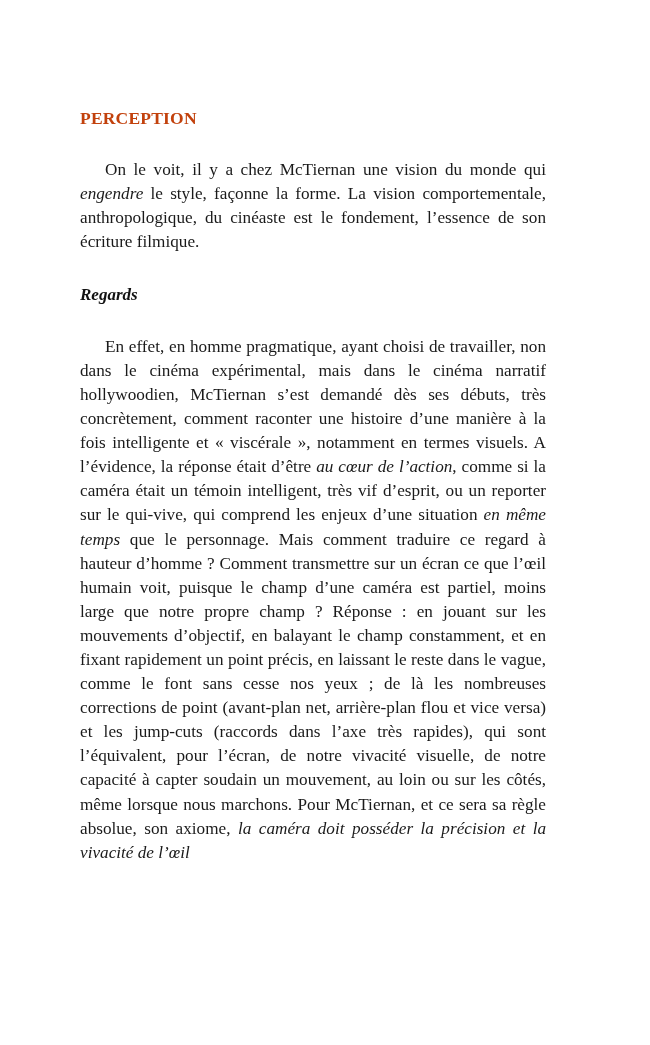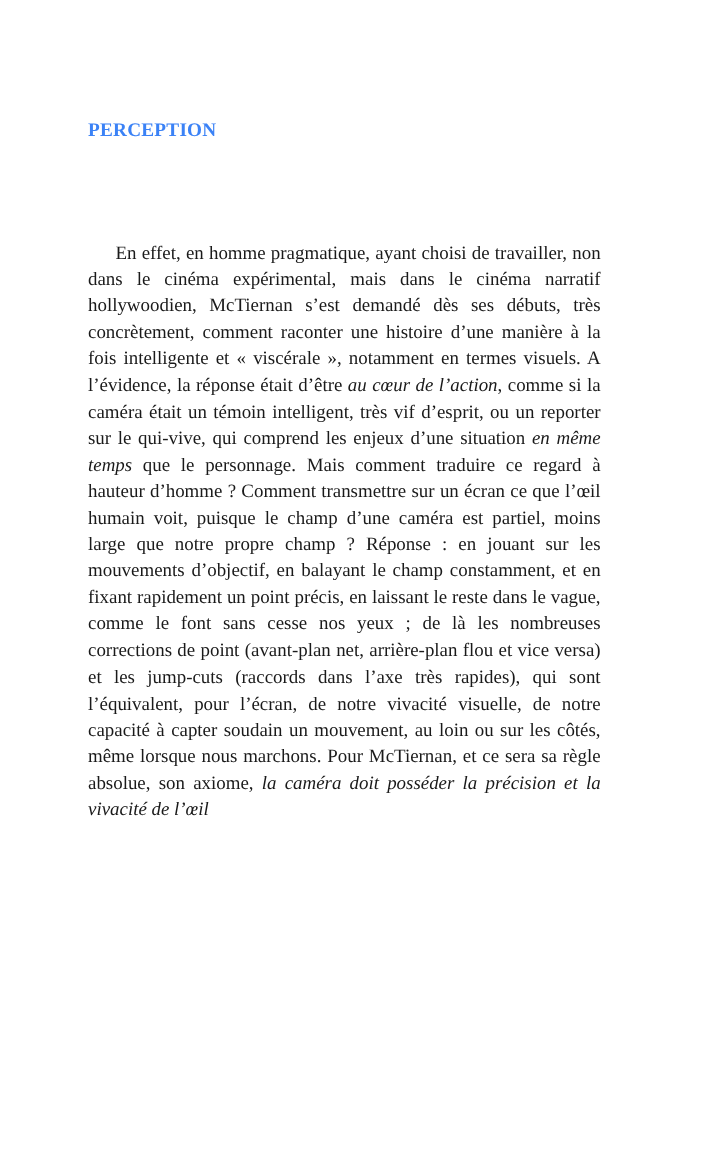--- a/index.html
+++ b/index.html
@@ -29,21 +29,21 @@
     top: 108px;
     width: 466px;
   }
 
   .section-heading {
     font-size: 17.5px;
     font-weight: bold;
     letter-spacing: 0.2px;
     margin: 0 0 0 0;
     line-height: 1.2;
-    color: #3b82f6;
+    color: #c2410c;
   }
 
   .sub-heading {
     font-size: 17px;
     font-weight: bold;
     font-style: italic;
     margin: 0;
     line-height: 1.2;
     color: #121212;
   }
@@ -82,23 +82,25 @@
 <body>
 
 <div class="page">
 
   <div class="text-column">
 
     <h1 class="section-heading">PERCEPTION</h1>
 
     <div class="gap-after-heading"></div>
 
+    <p class="body-par"><span>On le voit, il y a chez McTiernan une vision du monde qui </span><i>engendre</i><span> le style, façonne la forme. La vision comportementale, anthropologique, du cinéaste est le fondement, l’essence de son écriture filmique.</span></p>
 
     <div class="gap-before-subheading"></div>
 
+    <h2 class="sub-heading">Regards</h2>
 
     <div class="gap-after-subheading"></div>
 
     <p class="body-par"><span>En effet, en homme pragmatique, ayant choisi de travailler, non dans le cinéma expérimental, mais dans le cinéma narratif hollywoodien, McTiernan s’est demandé dès ses débuts, très concrètement, comment raconter une histoire d’une manière à la fois intelligente et « viscérale », notamment en termes visuels. A l’évidence, la réponse était d’être </span><i>au cœur de l’action</i><span>, comme si la caméra était un témoin intelligent, très vif d’esprit, ou un reporter sur le qui-vive, qui comprend les enjeux d’une situation </span><i>en même temps</i><span> que le personnage. Mais comment traduire ce regard à hauteur d’homme ? Comment transmettre sur un écran ce que l’œil humain voit, puisque le champ d’une caméra est partiel, moins large que notre propre champ ? Réponse : en jouant sur les mouvements d’objectif, en balayant le champ constamment, et en fixant rapidement un point précis, en laissant le reste dans le vague, comme le font sans cesse nos yeux ; de là les nombreuses corrections de point (avant-plan net, arrière-plan flou et vice versa) et les jump-cuts (raccords dans l’axe très rapides), qui sont l’équivalent, pour l’écran, de notre vivacité visuelle, de notre capacité à capter soudain un mouvement, au loin ou sur les côtés, même lorsque nous marchons. Pour McTiernan, et ce sera sa règle absolue, son axiome,</span><i> la caméra doit posséder la précision et la vivacité de l’œil</i></p>
 
   </div>
 
 
 </div>
 

